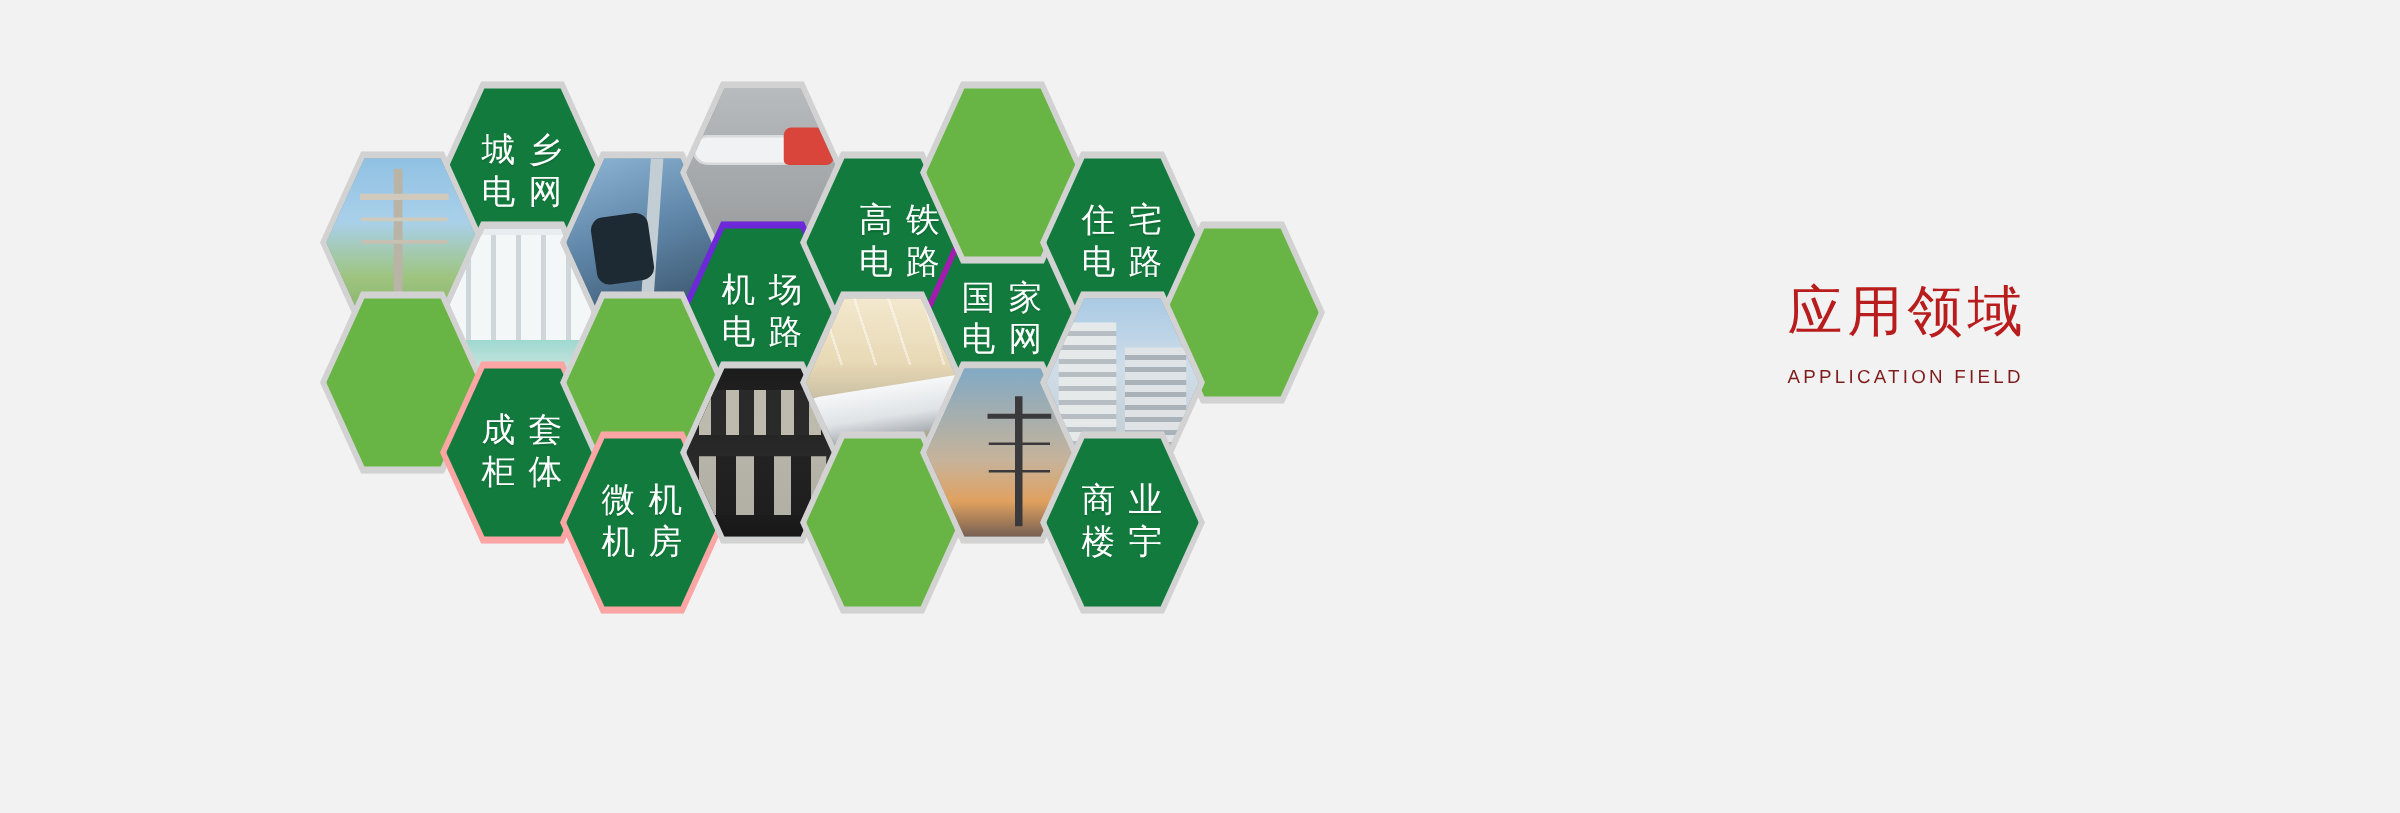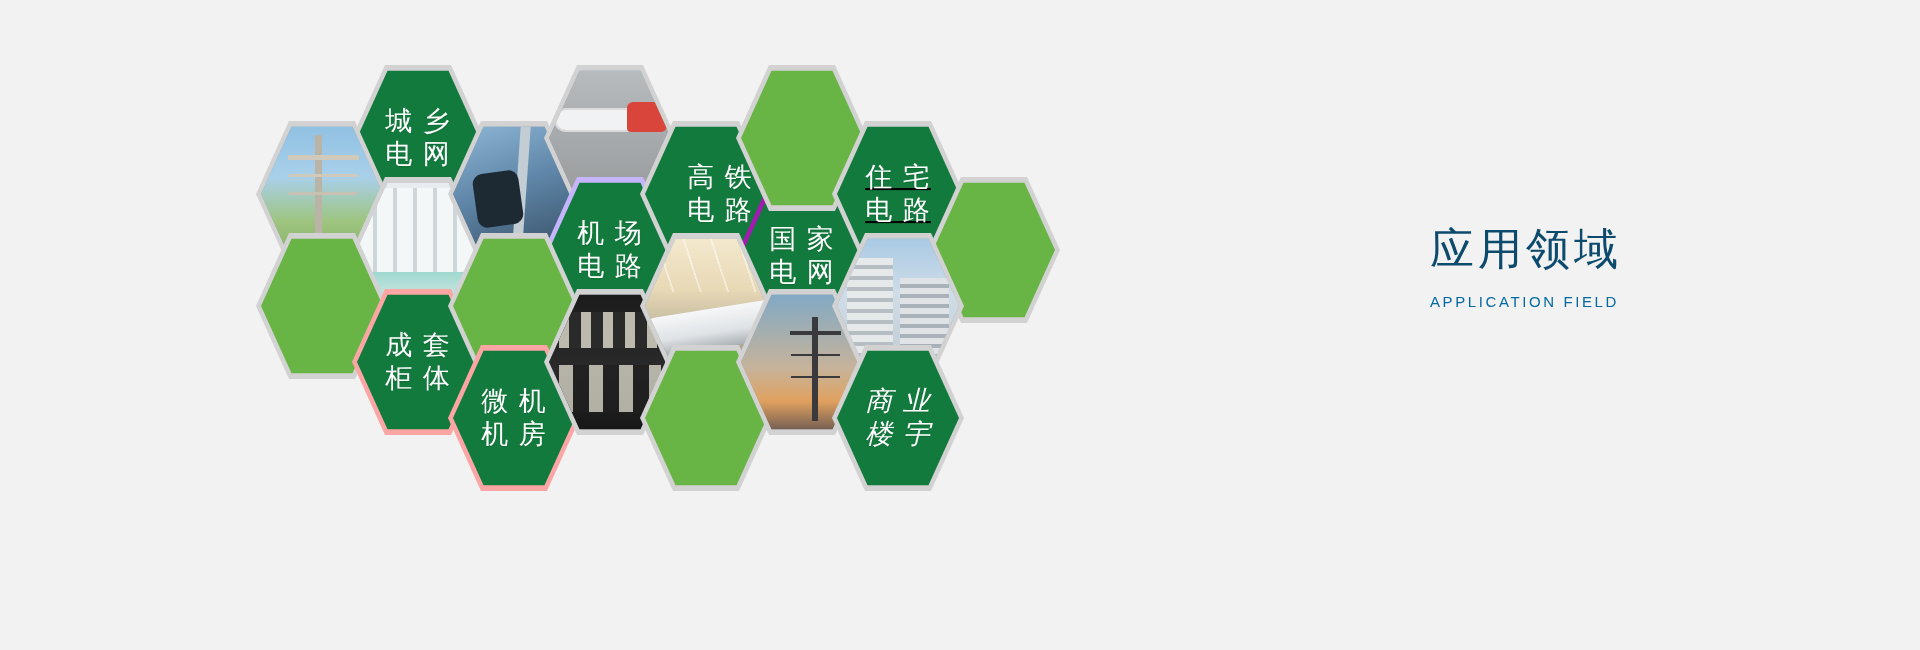--- a/index.html
+++ b/index.html
@@ -194,21 +194,21 @@
       <div class="hex photo" style="--w: 132px; --h: 152px; left: 448px; top: 118px; background: rgb(210, 210, 210);">
         <div class="inner">
           <div class="ph ph-worker"></div>
         </div>
       </div>
       <div class="hex photo" style="--w: 132px; --h: 152px; left: 544px; top: 62px; background: rgb(210, 210, 210);">
         <div class="inner">
           <div class="ph ph-airport"></div>
         </div>
       </div>
-      <div class="hex dark" style="--w: 132px; --h: 152px; left: 544px; top: 174px; background: #c4b5fd;">
+      <div class="hex dark" style="--w: 132px; --h: 152px; left: 544px; top: 174px; background: #6d28d9;">
         <div class="inner" style="background: rgb(18, 122, 61);">
           <div class="hexlabel" style="position: relative;">机 场
 电 路</div>
         </div>
       </div>
       <div class="hex dark" style="--w: 132px; --h: 152px; left: 640px; top: 118px; background: rgb(210, 210, 210);">
         <div class="inner" style="background: rgb(18, 122, 61);">
           <div class="hexlabel" style="position: relative; margin-left: 28px;">高 铁
 电 路</div>
         </div>
@@ -216,21 +216,21 @@
       <div class="hex dark" style="--w: 132px; --h: 152px; left: 736px; top: 180px; background: #a21caf;">
         <div class="inner" style="background: rgb(18, 122, 61);">
           <div class="hexlabel" style="position: relative;">国 家
 电 网</div>
         </div>
       </div>
       <div class="hex light" style="--w: 132px; --h: 152px; left: 736px; top: 62px; background: rgb(210, 210, 210);">
         <div class="inner" style="background: rgb(104, 181, 69);"></div>
       </div>
       <div class="hex dark" style="--w: 132px; --h: 152px; left: 832px; top: 118px; background: rgb(210, 210, 210);">
-        <div class="inner" style="background: rgb(18, 122, 61); text-decoration: underline;">
+        <div class="inner" style="background: rgb(18, 122, 61);">
           <div class="hexlabel" style="position: relative;">住 宅
 电 路</div>
         </div>
       </div>
       <div class="hex light" style="--w: 132px; --h: 152px; left: 928px; top: 174px; background: rgb(210, 210, 210);">
         <div class="inner" style="background: rgb(104, 181, 69);"></div>
       </div>
       <div class="hex light" style="--w: 132px; --h: 152px; left: 256px; top: 230px; background: rgb(210, 210, 210);">
         <div class="inner" style="background: rgb(104, 181, 69);"></div>
       </div>
@@ -265,25 +265,25 @@
       <div class="hex photo" style="--w: 132px; --h: 152px; left: 736px; top: 286px; background: rgb(210, 210, 210);">
         <div class="inner">
           <div class="ph ph-tower"></div>
         </div>
       </div>
       <div class="hex photo" style="--w: 132px; --h: 152px; left: 832px; top: 230px; background: rgb(210, 210, 210);">
         <div class="inner">
           <div class="ph ph-building"></div>
         </div>
       </div>
-      <div class="hex dark" style="--w: 132px; --h: 152px; left: 832px; top: 342px; background: rgb(210, 210, 210); font-style: italic;">
+      <div class="hex dark" style="--w: 132px; --h: 152px; left: 832px; top: 342px; background: rgb(210, 210, 210);">
         <div class="inner" style="background: rgb(18, 122, 61);">
           <div class="hexlabel" style="position: relative;">商 业
 楼 宇</div>
         </div>
       </div>
     </div>
 
   <div id="titleblock" style="left: 1430px; top: 220px;">
-    <div id="title-cn" style="color: #0c4a6e;">应用领域</div>
-    <div id="title-en" style="color: #0369a1;">APPLICATION FIELD</div>
+    <div id="title-cn" style="color: #b91c1c;">应用领域</div>
+    <div id="title-en" style="color: #7f1d1d;">APPLICATION FIELD</div>
   </div>
 </div>
 
 </body></html>

